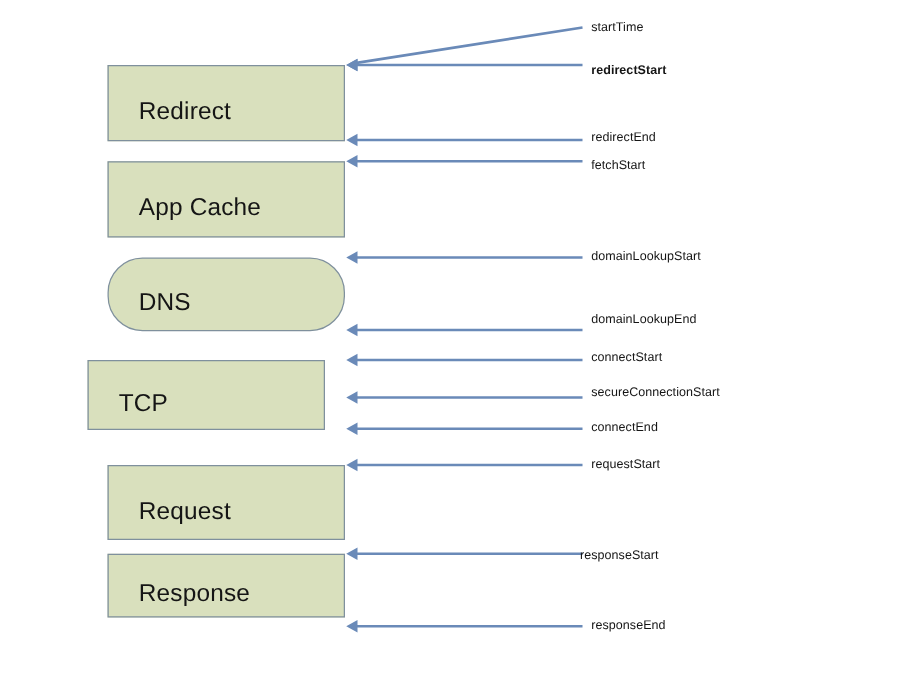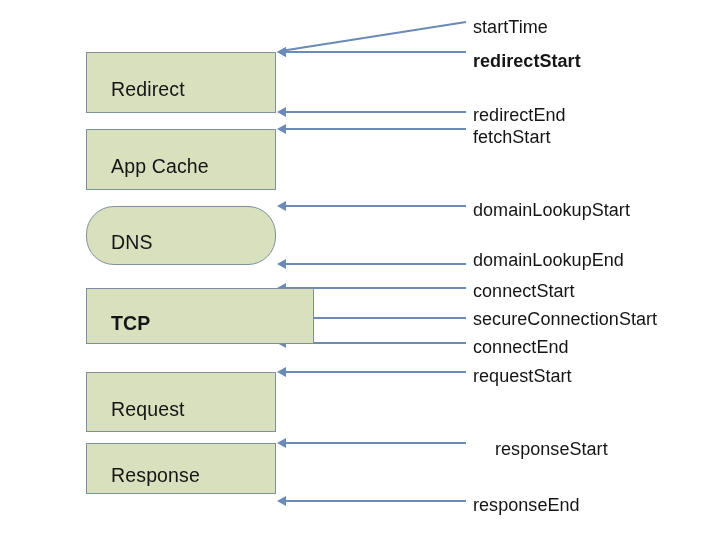--- a/index.html
+++ b/index.html
@@ -38,21 +38,21 @@
     font-size: 19.5px;
     color: #1a1a1a;
     padding-left: 24px;
     letter-spacing: 0.15px;
     line-height: 1;
     white-space: nowrap;
     margin-top: 15px;
   }
   .event-label {
     position: absolute;
-    font-size: 18px;
+    font-size: 10px;
     color: #151515;
     white-space: nowrap;
     line-height: 1;
     letter-spacing: 0.05px;
   }
 </style>
 </head>
 <body>
 
 <div id="diagram">
@@ -111,38 +111,38 @@
   <div id="boxes-layer">
       <div class="phase-box" style="left: 86px; top: 52px; width: 190px; height: 61px; background: rgb(217, 224, 189); border-color: rgb(127, 144, 157);">
         <span class="phase-box-label" style="color: rgb(21, 21, 21);">Redirect</span>
       </div>
       <div class="phase-box" style="left: 86px; top: 129px; width: 190px; height: 61px; background: rgb(217, 224, 189); border-color: rgb(127, 144, 157);">
         <span class="phase-box-label" style="color: rgb(21, 21, 21);">App Cache</span>
       </div>
       <div class="phase-box" style="left: 86px; top: 206px; width: 190px; height: 59px; background: rgb(217, 224, 189); border-color: rgb(127, 144, 157); border-radius: 28px;">
         <span class="phase-box-label" style="color: rgb(21, 21, 21);">DNS</span>
       </div>
-      <div class="phase-box" style="left: 86px; top: 288px; width: 228px; height: 56px; background: rgb(217, 224, 189); border-color: rgb(127, 144, 157); font-weight: bold;">
+      <div class="phase-box" style="left: 70px; top: 288px; width: 190px; height: 56px; background: rgb(217, 224, 189); border-color: rgb(127, 144, 157);">
         <span class="phase-box-label" style="color: rgb(21, 21, 21);">TCP</span>
       </div>
       <div class="phase-box" style="left: 86px; top: 372px; width: 190px; height: 60px; background: rgb(217, 224, 189); border-color: rgb(127, 144, 157);">
         <span class="phase-box-label" style="color: rgb(21, 21, 21);">Request</span>
       </div>
       <div class="phase-box" style="left: 86px; top: 443px; width: 190px; height: 51px; background: rgb(217, 224, 189); border-color: rgb(127, 144, 157);">
         <span class="phase-box-label" style="color: rgb(21, 21, 21);">Response</span>
       </div>
     </div>
   <div id="labels-layer">
       <div class="event-label" style="left: 473px; top: 18px; color: rgb(21, 21, 21);">startTime</div>
       <div class="event-label" style="left: 473px; top: 52px; color: rgb(21, 21, 21); font-weight: bold;">redirectStart</div>
       <div class="event-label" style="left: 473px; top: 106px; color: rgb(21, 21, 21);">redirectEnd</div>
       <div class="event-label" style="left: 473px; top: 128px; color: rgb(21, 21, 21);">fetchStart</div>
       <div class="event-label" style="left: 473px; top: 201px; color: rgb(21, 21, 21);">domainLookupStart</div>
       <div class="event-label" style="left: 473px; top: 251px; color: rgb(21, 21, 21);">domainLookupEnd</div>
       <div class="event-label" style="left: 473px; top: 282px; color: rgb(21, 21, 21);">connectStart</div>
       <div class="event-label" style="left: 473px; top: 310px; color: rgb(21, 21, 21);">secureConnectionStart</div>
       <div class="event-label" style="left: 473px; top: 338px; color: rgb(21, 21, 21);">connectEnd</div>
       <div class="event-label" style="left: 473px; top: 367px; color: rgb(21, 21, 21);">requestStart</div>
-      <div class="event-label" style="left: 495px; top: 440px; color: rgb(21, 21, 21);">responseStart</div>
+      <div class="event-label" style="left: 464px; top: 440px; color: rgb(21, 21, 21);">responseStart</div>
       <div class="event-label" style="left: 473px; top: 496px; color: rgb(21, 21, 21);">responseEnd</div>
     </div>
 
 </div>
 
 </body></html>

